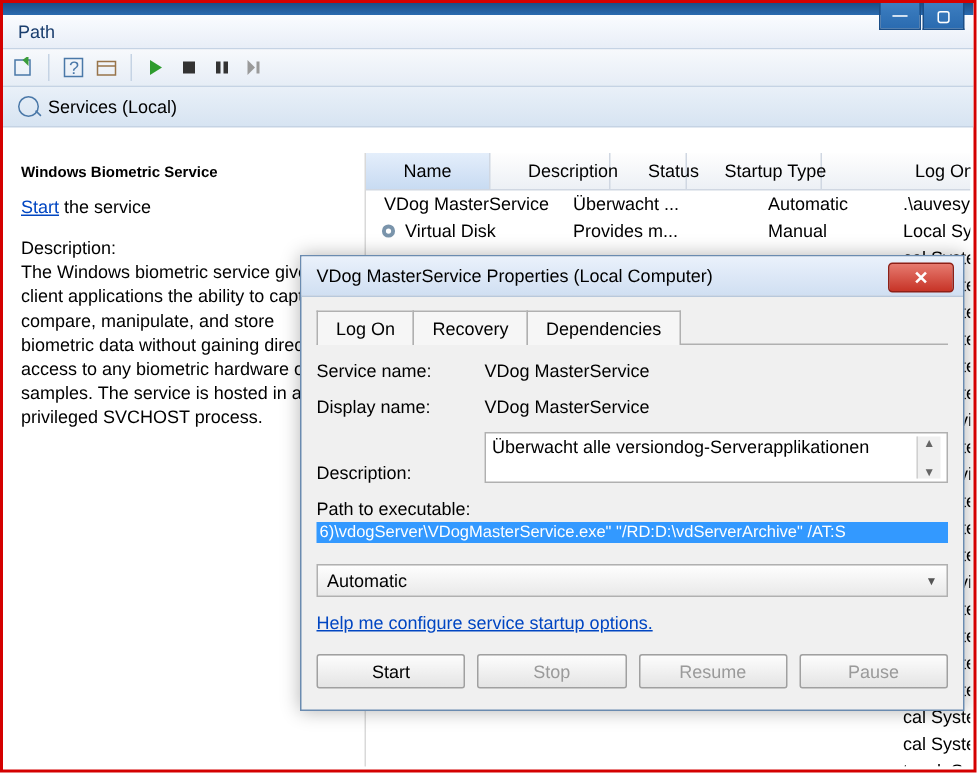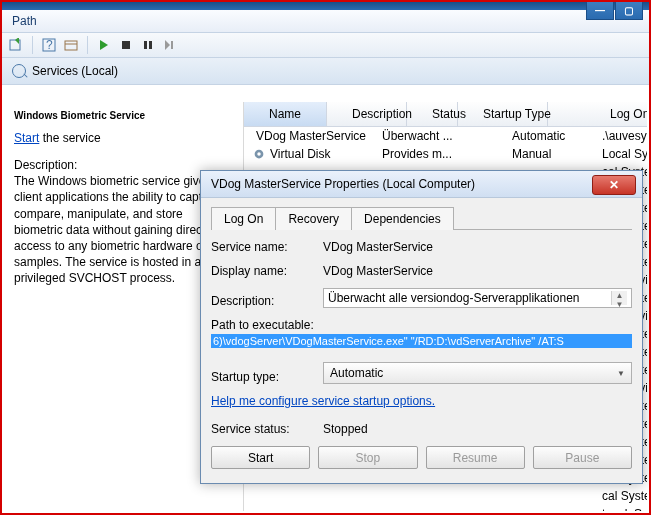--- a/index.html
+++ b/index.html
@@ -43,21 +43,21 @@
   .propdlg { position: absolute; left: 198px; top: 168px; width: 443px; background: #f0f0f0; border: 1px solid #6a8bb0; box-shadow: 0 0 12px rgba(0,0,0,.3); }
   .dlgtitle { background: linear-gradient(to bottom,#eaf1fb,#d0dff2); padding: 6px 10px; display: flex; align-items: center; position: relative; border-bottom: 1px solid #b8c8db; }
   .dlgclose { position: absolute; right: 6px; top: 4px; width: 44px; height: 20px; background: linear-gradient(to bottom,#e67a6f,#c73427); border: 1px solid #8e1f16; border-radius: 3px; color: #fff; display: flex; align-items: center; justify-content: center; font-weight: bold; }
   .dlgbody { padding: 8px 10px 14px 10px; }
   .tabs { display: flex; border-bottom: 1px solid #b0b0b0; margin-bottom: 10px; }
   .tab { padding: 4px 12px; border: 1px solid #b0b0b0; border-bottom: none; background: #f6f6f6; margin-right: -1px; position: relative; top: 1px; }
   .tab.active { background: #f0f0f0; border-bottom: 1px solid #f0f0f0; }
   .frow { display: flex; align-items: flex-end; margin-bottom: 10px; }
   .flabel { width: 112px; }
   .fval { flex: 1; }
-  .descbox { flex: 1; border: 1px solid #b0b0b0; background: #fff; height: 20px; padding: 2px 4px; display: flex; }
+  .descbox { flex: 1; border: 1px solid #b0b0b0; background: #fff; height: 34px; padding: 2px 4px; display: flex; }
   .descbox .txt { flex: 1; }
   .descbox .sbar { width: 16px; background: #f0f0f0; border-left: 1px solid #d0d0d0; display: flex; flex-direction: column; justify-content: space-between; align-items: center; }
   .descbox .sbar span { font-size: 8px; color: #666; }
   .pathbox { background: #3399ff; color: #fff; padding: 1px 2px; margin-top: 2px; white-space: nowrap; overflow: hidden; font-size: 11px; }
   .select { flex: 1; height: 22px; border: 1px solid #b0b0b0; background: linear-gradient(to bottom,#fefefe,#e9e9e9); padding: 0 6px; display: flex; align-items: center; justify-content: space-between; }
   .select .arrow { font-size: 8px; color: #555; }
   .btnrow { display: flex; gap: 8px; margin-top: 6px; }
   .btn { flex: 1; height: 23px; border: 1px solid #a0a0a0; background: linear-gradient(to bottom,#fdfdfd,#e4e4e4); display: flex; align-items: center; justify-content: center; border-radius: 2px; }
   .btn.disabled { color: #9a9a9a; }
 </style>
@@ -383,35 +383,30 @@
             <span>▲</span>
             <span>▼</span>
           </div>
       </div>
     </div>
 
     <div style="margin-bottom:2px">Path to executable:</div>
     <div class="pathbox">6)\vdogServer\VDogMasterService.exe" "/RD:D:\vdServerArchive" /AT:S</div>
 
     <div class="frow" style="margin-top:14px">
-      <div class="flabel">Startup type:</div>
       <div class="select">
         <span>Automatic</span>
         <span class="arrow">▼</span>
       </div>
     </div>
 
     <div style="margin:6px 0 14px 0">
       <span class="link">Help me configure service startup options.</span>
     </div>
 
-    <div class="frow">
-      <div class="flabel">Service status:</div>
-      <div class="fval">Stopped</div>
-    </div>
 
     <div class="btnrow">
       <div class="btn">Start</div>
       <div class="btn disabled">Stop</div>
       <div class="btn disabled">Resume</div>
       <div class="btn disabled">Pause</div>
     </div>
   </div>
 </div>
 

